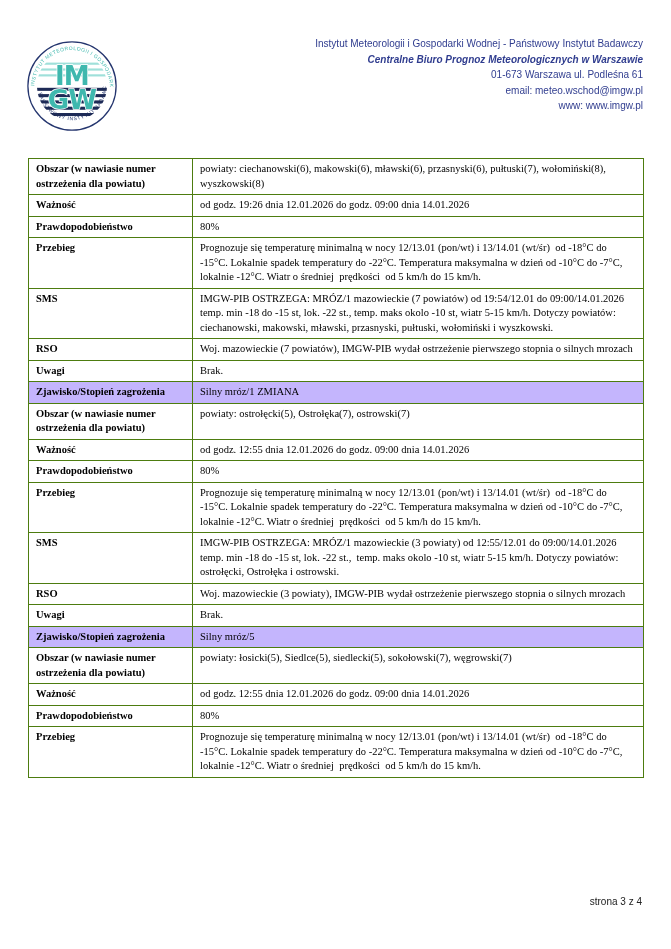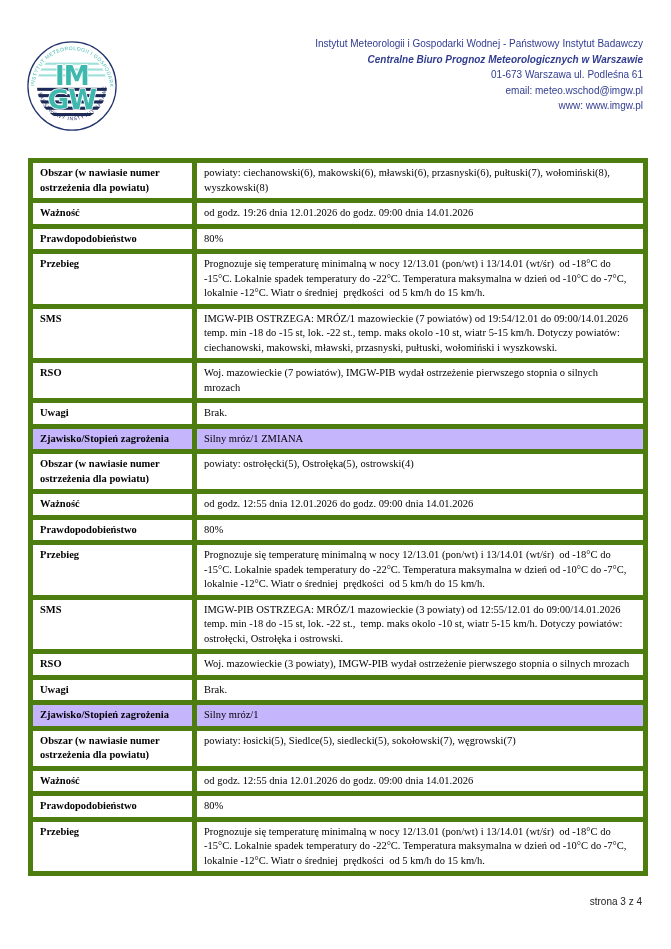--- a/index.html
+++ b/index.html
@@ -27,21 +27,21 @@
   
   table.warn {
     position: absolute;
     top: 158px;
     left: 28px;
     width: 615px;
     border-collapse: collapse;
     table-layout: fixed;
   }
   table.warn td {
-    border: 5px solid #4d7c0f;
+    border: 1px solid #4d7c0f;
     vertical-align: top;
     padding: 3px 7px;
     font-size: 10.5px;
     line-height: 14.5px;
     color: #000000;
     overflow: hidden;
   }
   td.lbl { font-weight: bold; }
   td.val { white-space: pre-wrap; }
   tr.highlight td { background: #c4b5fd; }
@@ -132,21 +132,21 @@
         <tr>
       <td class="lbl">Uwagi</td>
       <td class="val">Brak.</td>
     </tr>
         <tr class="highlight">
       <td class="lbl">Zjawisko/Stopień zagrożenia</td>
       <td class="val">Silny mróz/1 ZMIANA</td>
     </tr>
         <tr>
       <td class="lbl">Obszar (w nawiasie numer ostrzeżenia dla powiatu)</td>
-      <td class="val">powiaty: ostrołęcki(5), Ostrołęka(5), ostrowski(4)</td>
+      <td class="val">powiaty: ostrołęcki(5), Ostrołęka(7), ostrowski(7)</td>
     </tr>
         <tr>
       <td class="lbl">Ważność</td>
       <td class="val">od godz. 12:55 dnia 12.01.2026 do godz. 09:00 dnia 14.01.2026</td>
     </tr>
         <tr>
       <td class="lbl">Prawdopodobieństwo</td>
       <td class="val">80%</td>
     </tr>
         <tr>
@@ -160,21 +160,21 @@
         <tr>
       <td class="lbl">RSO</td>
       <td class="val">Woj. mazowieckie (3 powiaty), IMGW-PIB wydał ostrzeżenie pierwszego stopnia o silnych mrozach</td>
     </tr>
         <tr>
       <td class="lbl">Uwagi</td>
       <td class="val">Brak.</td>
     </tr>
         <tr class="highlight">
       <td class="lbl">Zjawisko/Stopień zagrożenia</td>
-      <td class="val">Silny mróz/1</td>
+      <td class="val">Silny mróz/5</td>
     </tr>
         <tr>
       <td class="lbl">Obszar (w nawiasie numer ostrzeżenia dla powiatu)</td>
       <td class="val">powiaty: łosicki(5), Siedlce(5), siedlecki(5), sokołowski(7), węgrowski(7)</td>
     </tr>
         <tr>
       <td class="lbl">Ważność</td>
       <td class="val">od godz. 12:55 dnia 12.01.2026 do godz. 09:00 dnia 14.01.2026</td>
     </tr>
         <tr>

